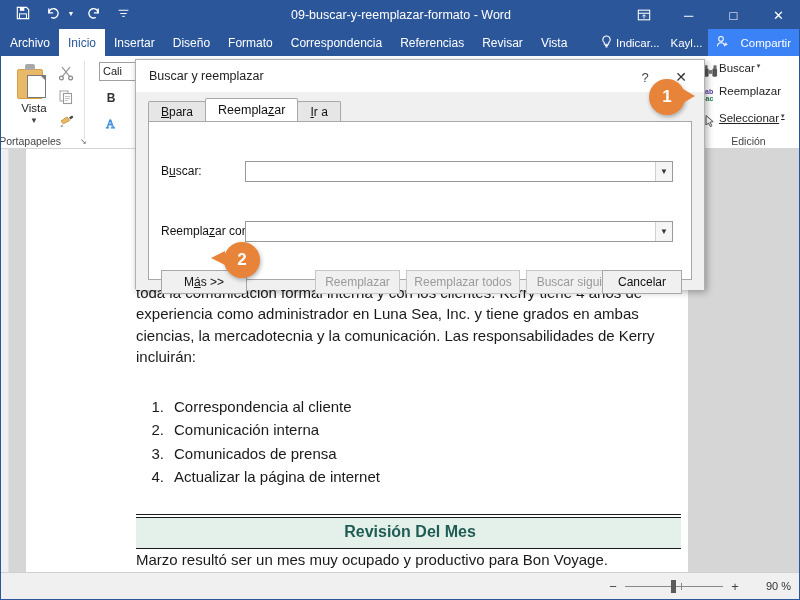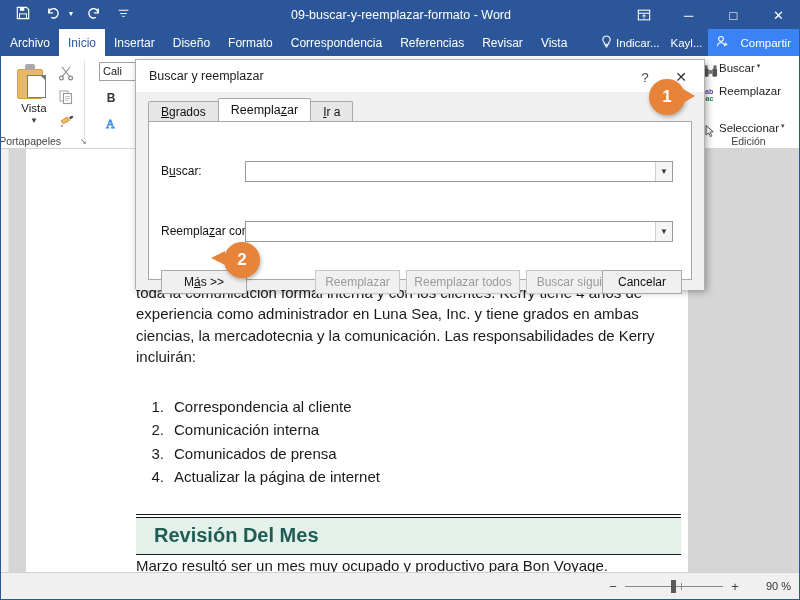--- a/index.html
+++ b/index.html
@@ -172,22 +172,23 @@
     font-size: 15px; color: #1a1a1a; line-height: 1.43;
   }
   .para1 { position: absolute; top: 133px; left: 0; width: 540px; }
   .numlist { position: absolute; top: 246px; left: 10px; }
   .numlist-item { display: flex; gap: 10px; line-height: 1.55; }
   .numlist-num { width: 18px; text-align: right; }
   .hdr-wrap { position: absolute; top: 365px; left: 0; width: 545px; }
   .hdr-rule-top { height: 0; border-top: 1px solid #1a1a1a; }
   .hdr-rule-top2 { height: 0; border-top: 1px solid #1a1a1a; margin-top: 2px; }
   .hdr-band {
-    background: #e4f0ea; color: #1f5c54; font-weight: bold; font-size: 20px;
-    padding: 3px 4px 4px 18px;
+    background: #e4f0ea; color: #1f5c54; font-weight: bold; font-size: 16px;
+    padding: 3px 4px 4px 7px;
+    text-align: center;
   }
   .hdr-rule-bot { height: 0; border-top: 1px solid #1a1a1a; }
   .aftertext { font-size: 15px; color: #1a1a1a; }
 
   
   .statusbar {
     position: absolute; left: 0; bottom: 0; width: 800px; height: 27px;
     background: #f0f0f0; border-top: 1px solid #d0d0d0;
     display: flex; align-items: center; justify-content: flex-end;
     padding-right: 10px; font-size: 11px; color: #333;
@@ -449,21 +450,21 @@
         <span class="edit-icon abc-icon">
           <svg width="17" height="16" viewBox="0 0 17 16">
             <text x="3" y="7.5" font-family="Liberation Sans, sans-serif" font-size="7" font-weight="bold" fill="#5a3d9e">ab</text>
             <text x="3.5" y="15" font-family="Liberation Sans, sans-serif" font-size="7" font-weight="bold" fill="#1f7a4d">ac</text>
             <path d="M0.5 13.5h3M1 12l-1 1.5 1 1.5" stroke="#c23b22" stroke-width="1" fill="none"></path>
           </svg>
         </span>
         <span>Reemplazar</span>
       </div>
 
-      <div class="edit-item" style="top:66px;">
+      <div class="edit-item" style="top:56px;text-decoration:underline;">
         <span class="edit-icon">
           <svg width="14" height="14" viewBox="0 0 14 14">
               <path d="M3 1.5l7.2 6.2-3.2 0.5 1.9 3.6-1.5 0.8-1.9-3.6-2.5 2z" fill="none" stroke="#555" stroke-width="1"></path>
             </svg>
         </span>
         <span>Seleccionar</span>
         <span class="edit-caret">▾</span>
       </div>
 
       <div class="grp-label">
@@ -529,21 +530,21 @@
     </div>
     <div class="dlg-help">?</div>
     <div class="dlg-close">✕</div>
 
     <div class="dlg-body">
 
       <div class="dlg-tabs">
         <div class="dtab">
           <span></span>
             <u>B</u>
-            <span>grados</span>
+            <span>para</span>
         </div>
         <div class="dtab active">
           <span>Reempla</span>
             <u>z</u>
             <span>ar</span>
         </div>
         <div class="dtab">
           <span></span>
             <u>I</u>
             <span>r a</span>

